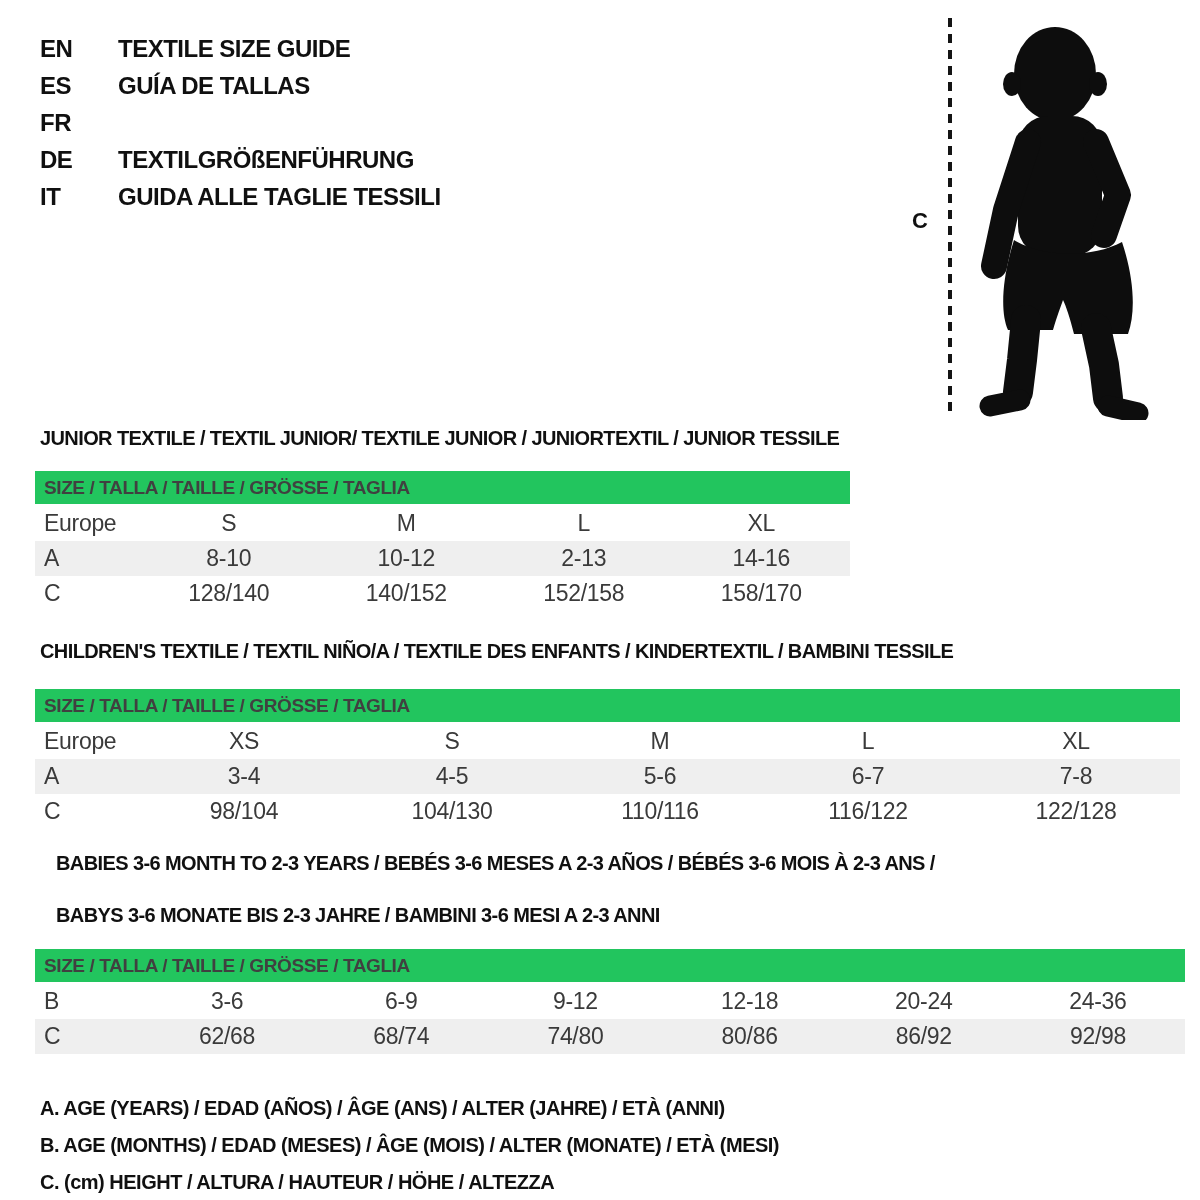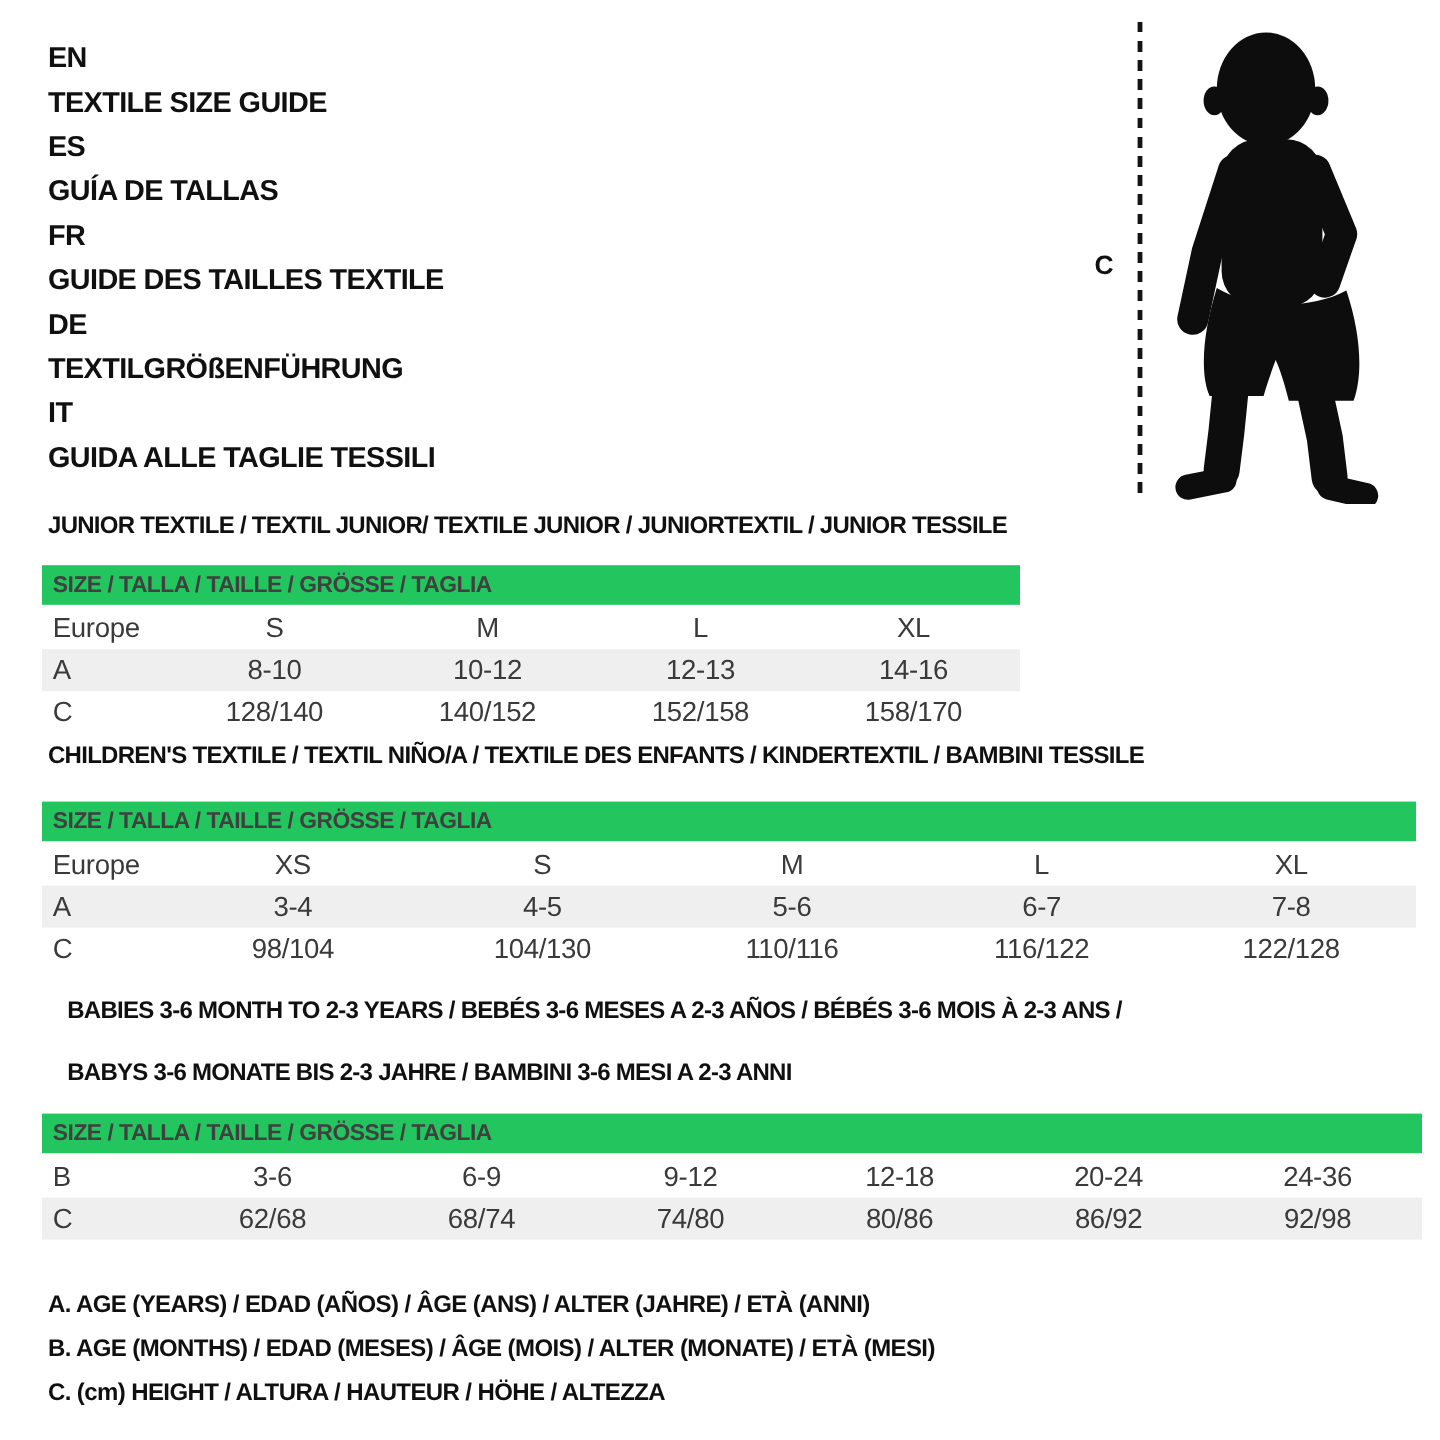--- a/index.html
+++ b/index.html
@@ -2,38 +2,38 @@
 <html><head>
 <meta charset="utf-8">
 <style>
   * { margin:0; padding:0; box-sizing:border-box; }
   html,body { width:1200px; height:1200px; background:#ffffff; position:relative;
               font-family:"Liberation Sans", sans-serif; overflow:hidden; }
 
   
   .lang-block { position:absolute; top:30px; left:40px; }
   .lang-row { display:flex; line-height:37px; font-weight:bold; font-size:24px;
-              color:#101010; letter-spacing:-0.5px;flex-direction:column; }
+              color:#101010; letter-spacing:-0.5px; }
   .lang-code { width:78px; }
   .lang-title { }
 
   
   .figure-area { position:absolute; top:0; left:890px; width:280px; height:430px; }
   .measure-line { position:absolute; left:58px; top:18px; width:4px; height:398px;
     background:repeating-linear-gradient(to bottom, #141414 0 9px, transparent 9px 16px); }
   .measure-label { position:absolute; left:22px; top:208px; font-size:22px;
     font-weight:bold; color:#101010; }
   .toddler-svg { position:absolute; left:68px; top:20px; }
 
   
   .content { position:absolute; top:428px; left:35px; width:1160px; }
   .section-title { font-size:20px; font-weight:bold; color:#101010;
     letter-spacing:-0.6px; line-height:21px; margin-left:5px; }
   #junior-title { margin-bottom:22px; }
-  #children-title { margin-top:9px; margin-bottom:27px; }
+  #children-title { margin-top:30px; margin-bottom:27px; }
   .babies-title-block { margin:14px 0 10px 5px; }
   .babies-title-block .section-title { margin:16px; line-height:36px; }
 
   .size-table { }
   .size-table.w-junior { width:815px; }
   .size-table.w-children { width:1145px; }
   .size-table.w-babies { width:1150px; }
   .t-header { background:#22c55e; height:33px; display:flex; align-items:center;
     padding-left:9px; font-weight:bold; font-size:19px; color:#404040;
     letter-spacing:-0.4px; margin-bottom:2px; }
@@ -55,21 +55,20 @@
   <div class="lang-row">
     <span class="lang-code">EN</span>
     <span class="lang-title">TEXTILE SIZE GUIDE</span>
   </div>
   <div class="lang-row">
     <span class="lang-code">ES</span>
     <span class="lang-title">GUÍA DE TALLAS</span>
   </div>
   <div class="lang-row">
     <span class="lang-code">FR</span>
-    <span class="lang-title">GUIDE DES TAILLES TEXTILE</span>
   </div>
   <div class="lang-row">
     <span class="lang-code">DE</span>
     <span class="lang-title">TEXTILGRÖßENFÜHRUNG</span>
   </div>
   <div class="lang-row">
     <span class="lang-code">IT</span>
     <span class="lang-title">GUIDA ALLE TAGLIE TESSILI</span>
   </div>
 </div>
@@ -101,21 +100,21 @@
       <span class="tlabel">Europe</span>
       <span class="tcell">S</span>
       <span class="tcell">M</span>
       <span class="tcell">L</span>
       <span class="tcell">XL</span>
     </div>
     <div class="trow alt">
       <span class="tlabel">A</span>
       <span class="tcell">8-10</span>
       <span class="tcell">10-12</span>
-      <span class="tcell">12-13</span>
+      <span class="tcell">2-13</span>
       <span class="tcell">14-16</span>
     </div>
     <div class="trow">
       <span class="tlabel">C</span>
       <span class="tcell">128/140</span>
       <span class="tcell">140/152</span>
       <span class="tcell">152/158</span>
       <span class="tcell">158/170</span>
     </div>
   </div>

